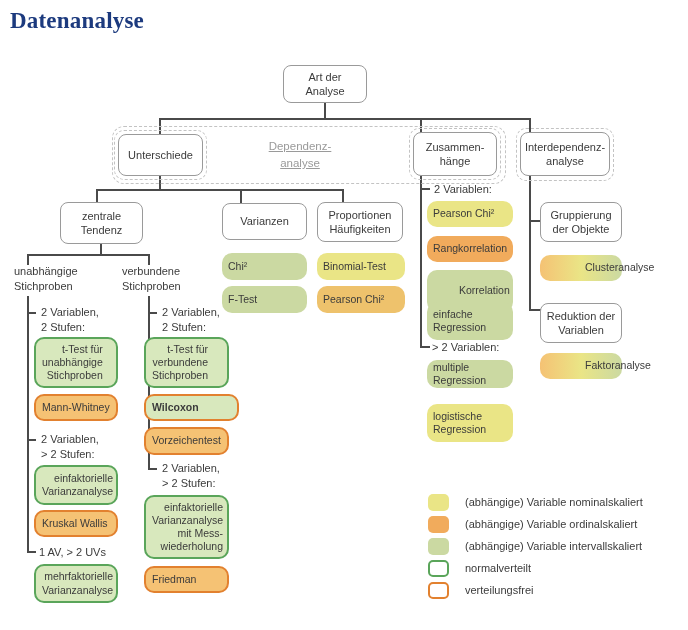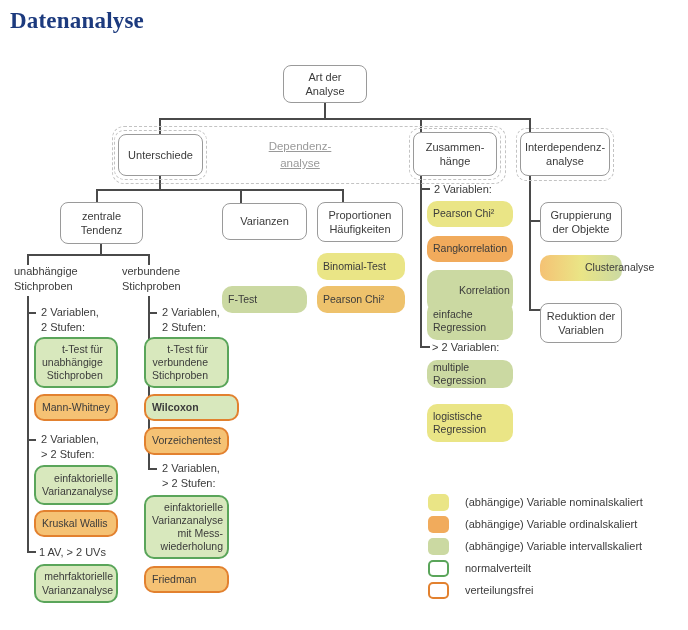--- a/index.html
+++ b/index.html
@@ -140,36 +140,38 @@
 verbundene
 Stichproben</div>
   <div class="chip f-interval-soft b-free" style="left:144px;top:394px;width:95px;height:27px;font-weight:bold;">Wilcoxon</div>
   <div class="chip f-ordinal-soft b-free" style="left:144px;top:427px;width:85px;height:28px;">Vorzeichentest</div>
   <div class="chip f-interval-soft b-normal" style="left:144px;top:495px;width:85px;height:64px;">einfaktorielle
 Varianzanalyse
 mit Mess-
 wiederholung</div>
   <div class="chip f-ordinal-soft b-free" style="left:144px;top:566px;width:85px;height:27px;">Friedman</div>
 
+  <div class="chip f-interval" style="left:222px;top:253px;width:85px;height:27px;">Chi²</div>
   <div class="chip f-interval" style="left:222px;top:286px;width:85px;height:27px;">F-Test</div>
 
   <div class="chip f-nominal" style="left:317px;top:253px;width:88px;height:27px;">Binomial-Test</div>
   <div class="chip f-ordinal-mid" style="left:317px;top:286px;width:88px;height:27px;">Pearson Chi²</div>
 
   <div class="chip f-nominal" style="left:427px;top:201px;width:86px;height:26px;">Pearson Chi²</div>
   <div class="chip f-ordinal" style="left:427px;top:236px;width:86px;height:26px;">Rangkorrelation</div>
   <div class="chip f-interval" style="left:427px;top:270px;width:86px;height:42px;padding-left:32px;">Korrelation</div>
   <div class="chip f-interval" style="left:427px;top:302px;width:86px;height:38px;">einfache
 Regression</div>
   <div class="chip f-interval" style="left:427px;top:360px;width:86px;height:28px;">multiple
 Regression</div>
   <div class="chip f-nominal" style="left:427px;top:404px;width:86px;height:38px;">logistische
 Regression</div>
 
   <div class="chip f-grad" style="left:540px;top:255px;width:82px;height:26px;">Clusteranalyse</div>
+  <div class="chip f-grad" style="left:540px;top:353px;width:82px;height:26px;">Faktoranalyse</div>
 
   <div>
     <div class="legend-row" style="left:428px;top:493px;">
       <span class="swatch f-nominal"></span>
       <span class="legend-label">(abhängige) Variable nominalskaliert</span>
     </div>
     <div class="legend-row" style="left:428px;top:515px;">
       <span class="swatch f-ordinal"></span>
       <span class="legend-label">(abhängige) Variable ordinalskaliert</span>
     </div>

